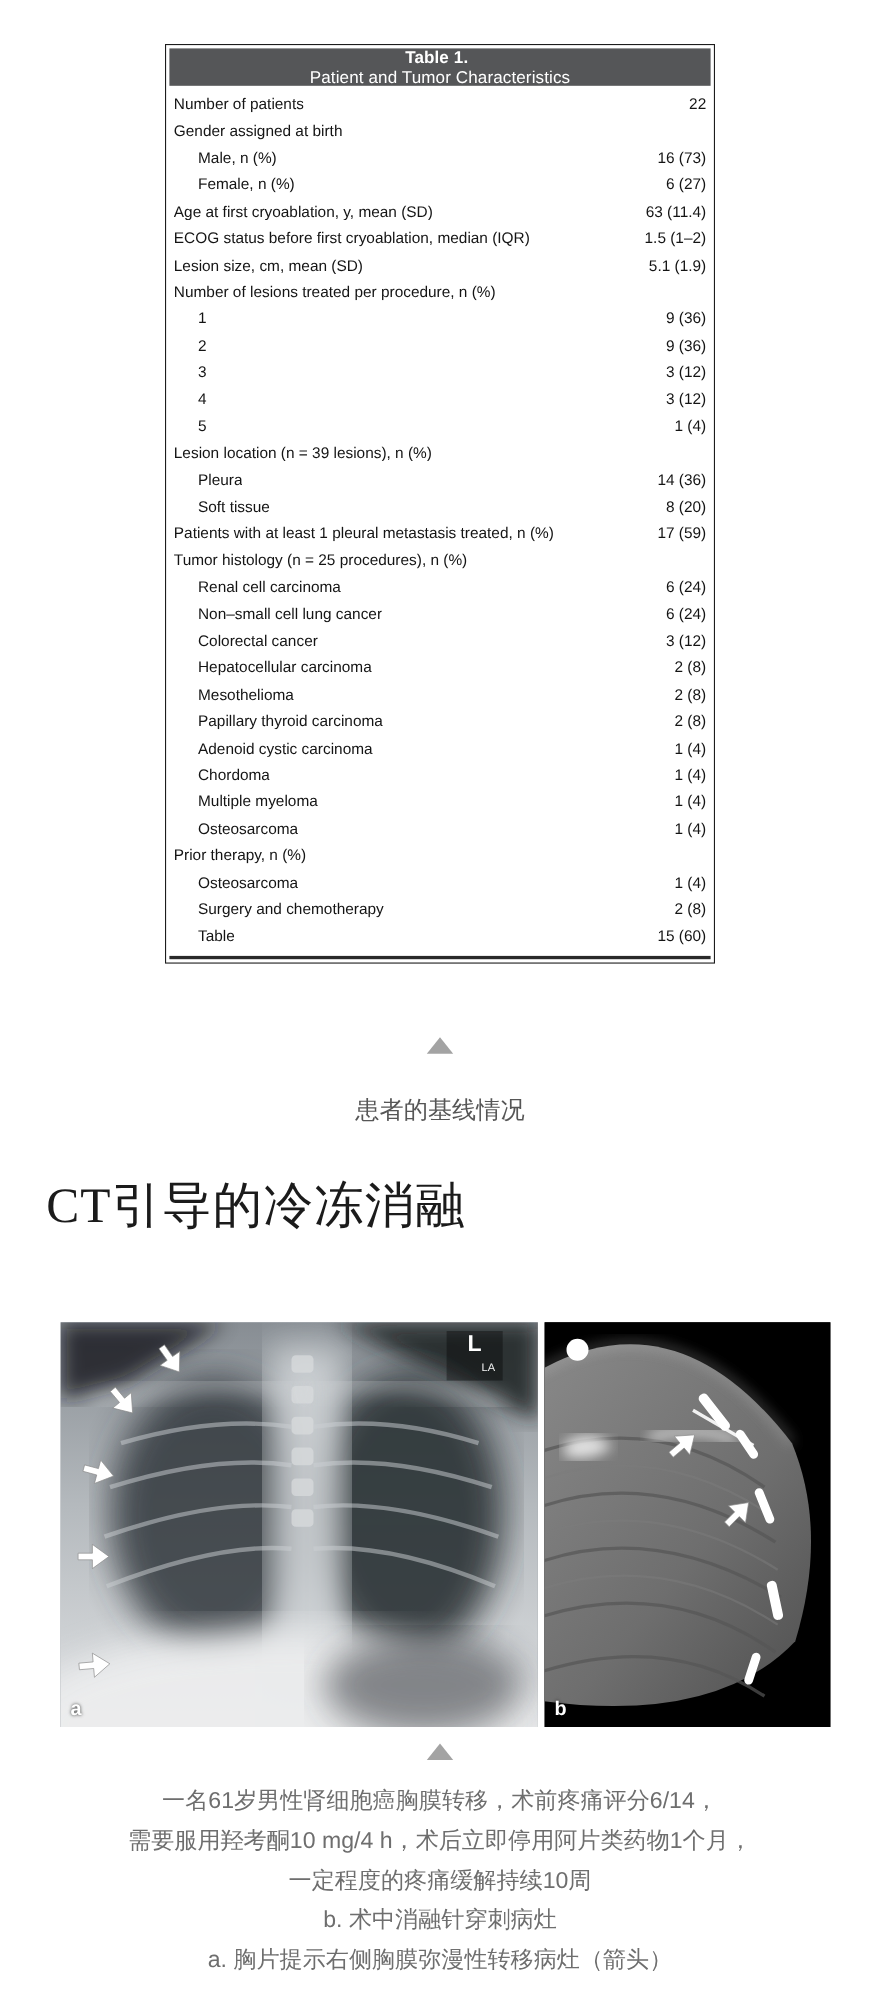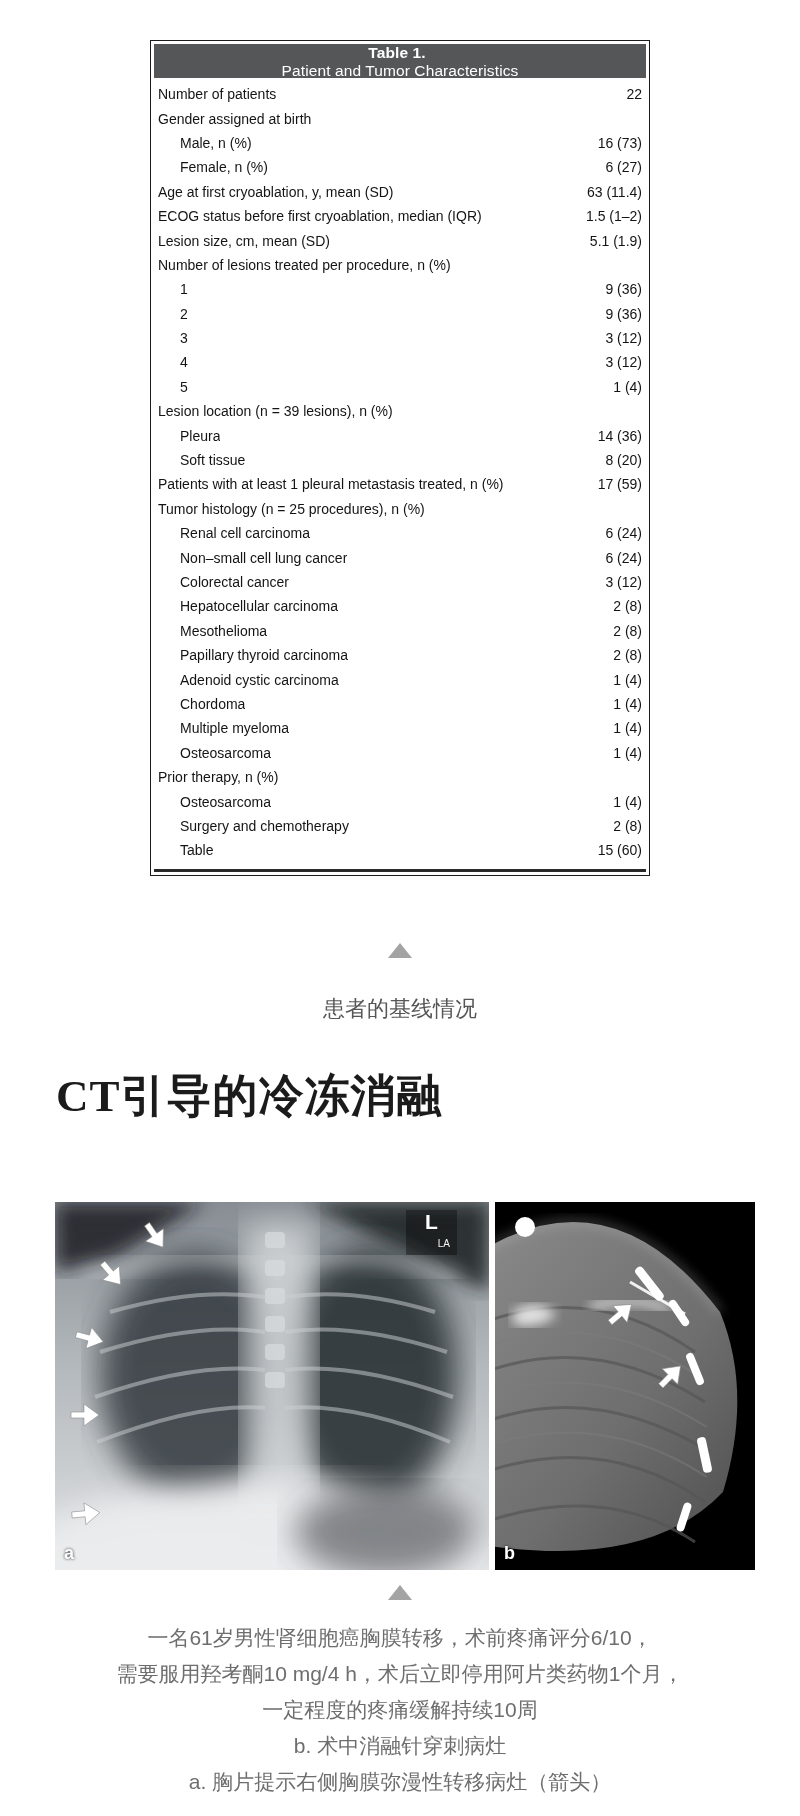--- a/index.html
+++ b/index.html
@@ -36,22 +36,22 @@
     border-left:12px solid transparent; border-right:12px solid transparent;
     border-bottom:15px solid #a3a3a3;
   }
   .tri1 { top:943px; }
   .tri2 { top:1585px; }
   .cap1 {
     position:absolute; top:994px; left:0; width:100%; text-align:center;
     font-size:22px; color:#565656;
   }
   .heading {
-    position:absolute; top:1066px; left:56px;
-    font-family:"Liberation Serif", serif; font-weight:bold;
+    position:absolute; top:1066px; left:42px;
+    font-family:"Liberation Serif", serif; font-weight:normal;
     font-size:45px; color:#1b1b1b; letter-spacing:1px;
   }
   .figcap {
     position:absolute; top:1620px; left:0; width:100%;
     text-align:center; font-size:21px; line-height:36px; color:#6e6e6e;
   }
 
   
   .figure {
     position:absolute; left:55px; top:1202px; width:700px; height:368px;
@@ -334,18 +334,18 @@
         <path d="M0,8 L13,8 L13,0 L28,11 L13,22 L13,14 L0,14 Z" transform="translate(108,112) rotate(-40)"></path>
         <path d="M0,8 L13,8 L13,0 L28,11 L13,22 L13,14 L0,14 Z" transform="translate(158,176) rotate(-45)"></path>
       </g>
     </svg>
     <div class="plabel">b</div>
   </div>
 </div>
 
 <div class="tri tri2"></div>
 <div class="figcap">
-    <div>一名61岁男性肾细胞癌胸膜转移，术前疼痛评分6/10，</div>
+    <div>一名61岁男性肾细胞癌胸膜转移，术前疼痛评分6/14，</div>
     <div>需要服用羟考酮10 mg/4 h，术后立即停用阿片类药物1个月，</div>
     <div>一定程度的疼痛缓解持续10周</div>
     <div>b. 术中消融针穿刺病灶</div>
     <div>a. 胸片提示右侧胸膜弥漫性转移病灶（箭头）</div>
   </div>
 
 </body></html>

